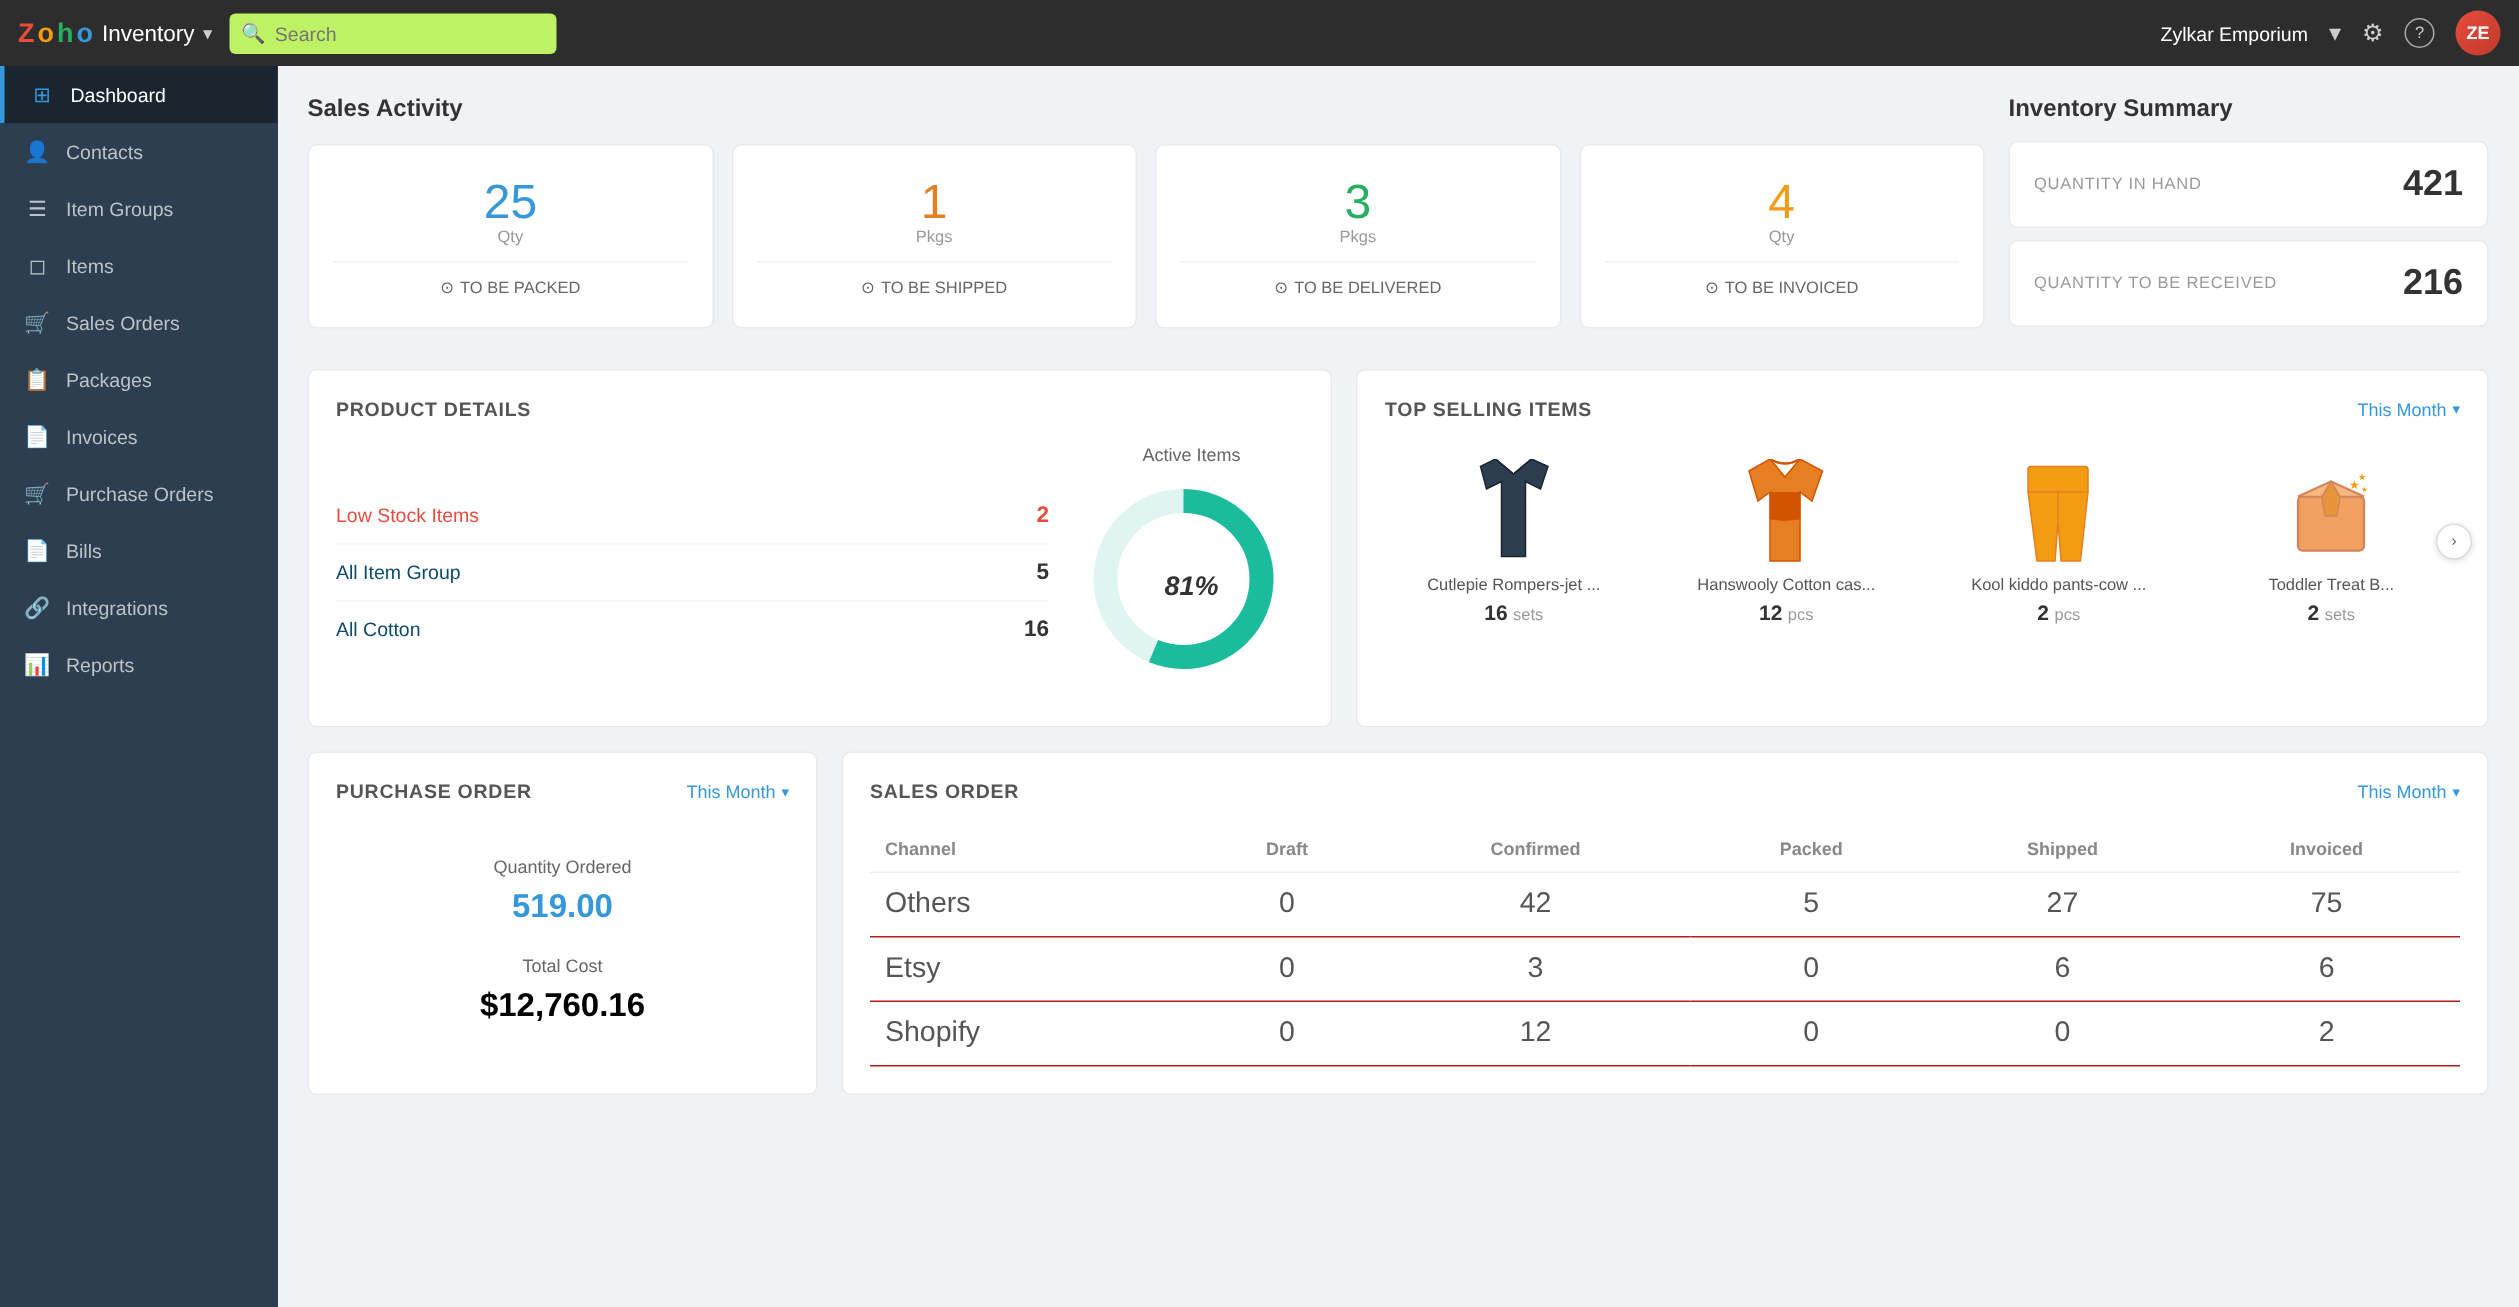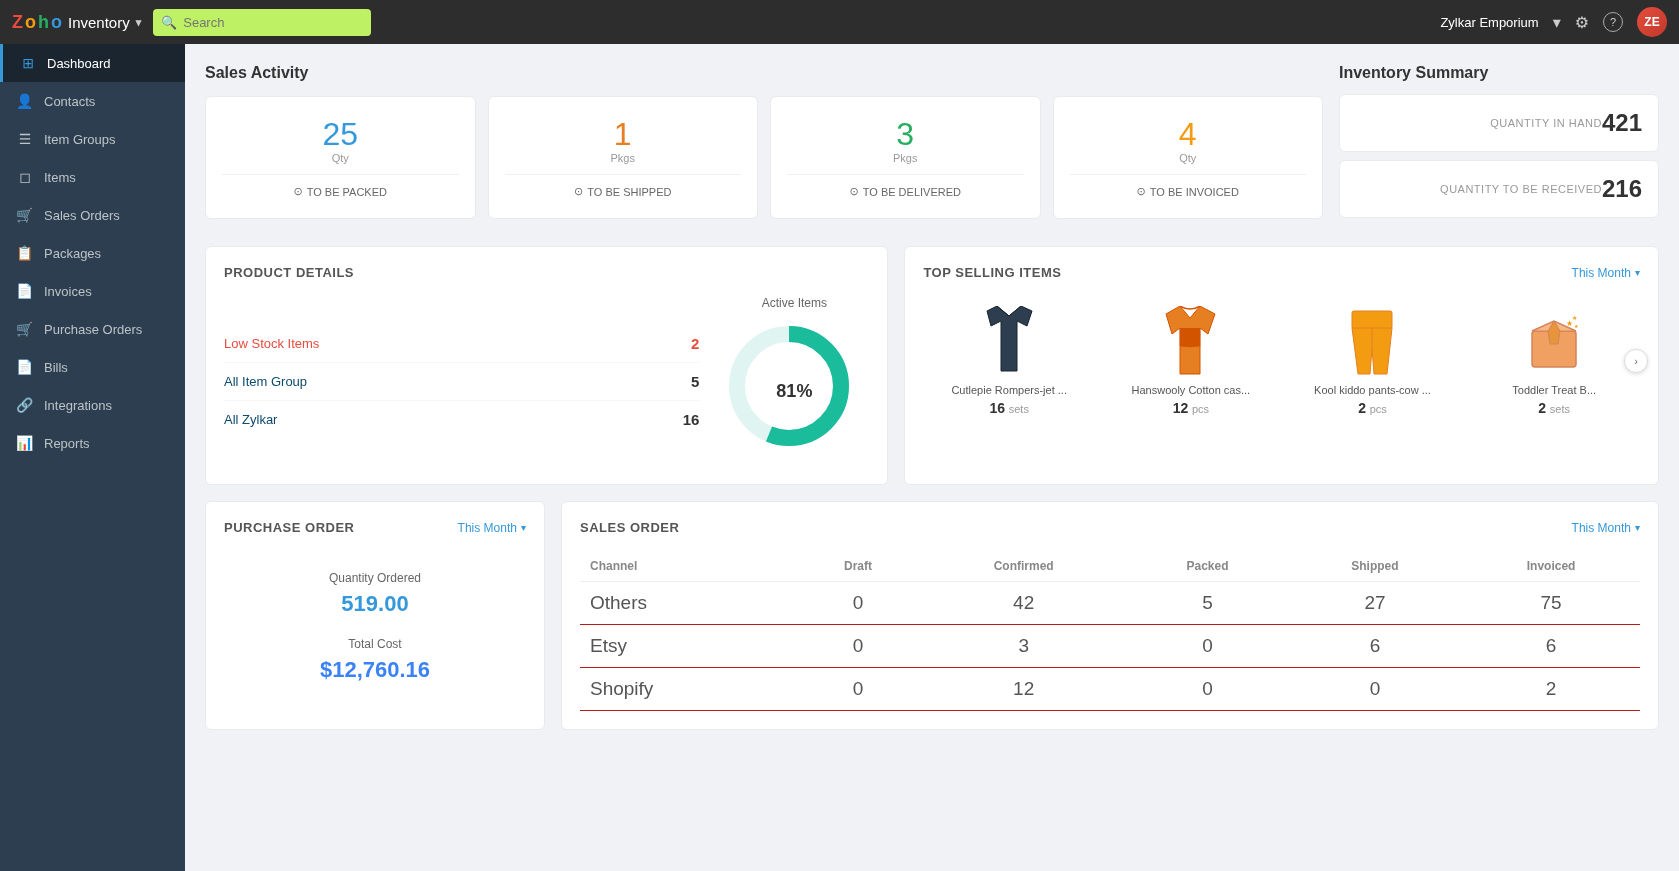--- a/index.html
+++ b/index.html
@@ -170,21 +170,21 @@
       border-top: 1px solid #f0f0f0;
       padding-top: 10px;
     }
     .inv-card {
       background: #fff;
       border: 1px solid #e8eaec;
       border-radius: 6px;
       padding: 14px 16px;
       margin-bottom: 8px;
       display: flex;
-      justify-content: flex-end;
+      justify-content: space-between;
       align-items: center;
     }
     .inv-card-label {
       font-size: 11px;
       color: #999;
       text-transform: uppercase;
       letter-spacing: 0.5px;
     }
     .inv-card-value {
       font-size: 24px;
@@ -272,20 +272,21 @@
       margin-bottom: 6px;
     }
     .donut-center-text {
       position: absolute;
       top: 50%;
       left: 50%;
       transform: translate(-50%, -50%);
       font-size: 18px;
       font-weight: 700;
       color: #333;
+      font-style: italic;
     }
 
     
     .top-selling-items {
       display: flex;
       gap: 10px;
     }
     .top-item {
       flex: 1;
       text-align: center;
@@ -337,21 +338,21 @@
       padding: 18px;
     }
 
     .po-content {
       text-align: center;
       padding: 20px 0;
     }
     .po-qty-label { font-size: 12px; color: #666; margin-bottom: 6px; }
     .po-qty-value { font-size: 22px; font-weight: 700; color: #3498db; margin-bottom: 20px; }
     .po-cost-label { font-size: 12px; color: #666; margin-bottom: 6px; }
-    .po-cost-value { font-size: 22px; font-weight: 700; color: #3b82f6; }
+    .po-cost-value { font-size: 22px; font-weight: 700; color: #000000; }
 
     
     .so-table {
       width: 100%;
       border-collapse: collapse;
     }
     .so-table th {
       text-align: left;
       font-size: 12px;
       color: #888;
@@ -554,21 +555,21 @@
         <div class="product-list">
           <div class="product-row">
             <span class="product-row-label red">Low Stock Items</span>
             <span class="product-row-value red">2</span>
           </div>
           <div class="product-row">
             <span class="product-row-label">All Item Group</span>
             <span class="product-row-value">5</span>
           </div>
           <div class="product-row">
-            <span class="product-row-label">All Zylkar</span>
+            <span class="product-row-label">All Cotton</span>
             <span class="product-row-value">16</span>
           </div>
         </div>
 
         <div>
           <div class="donut-label-top">Active Items</div>
           <div class="donut-wrapper">
             <svg width="140" height="140" viewBox="0 0 140 140">
 
               <circle cx="70" cy="70" r="52" fill="none" stroke="#e0f5f1" stroke-width="16"></circle>

